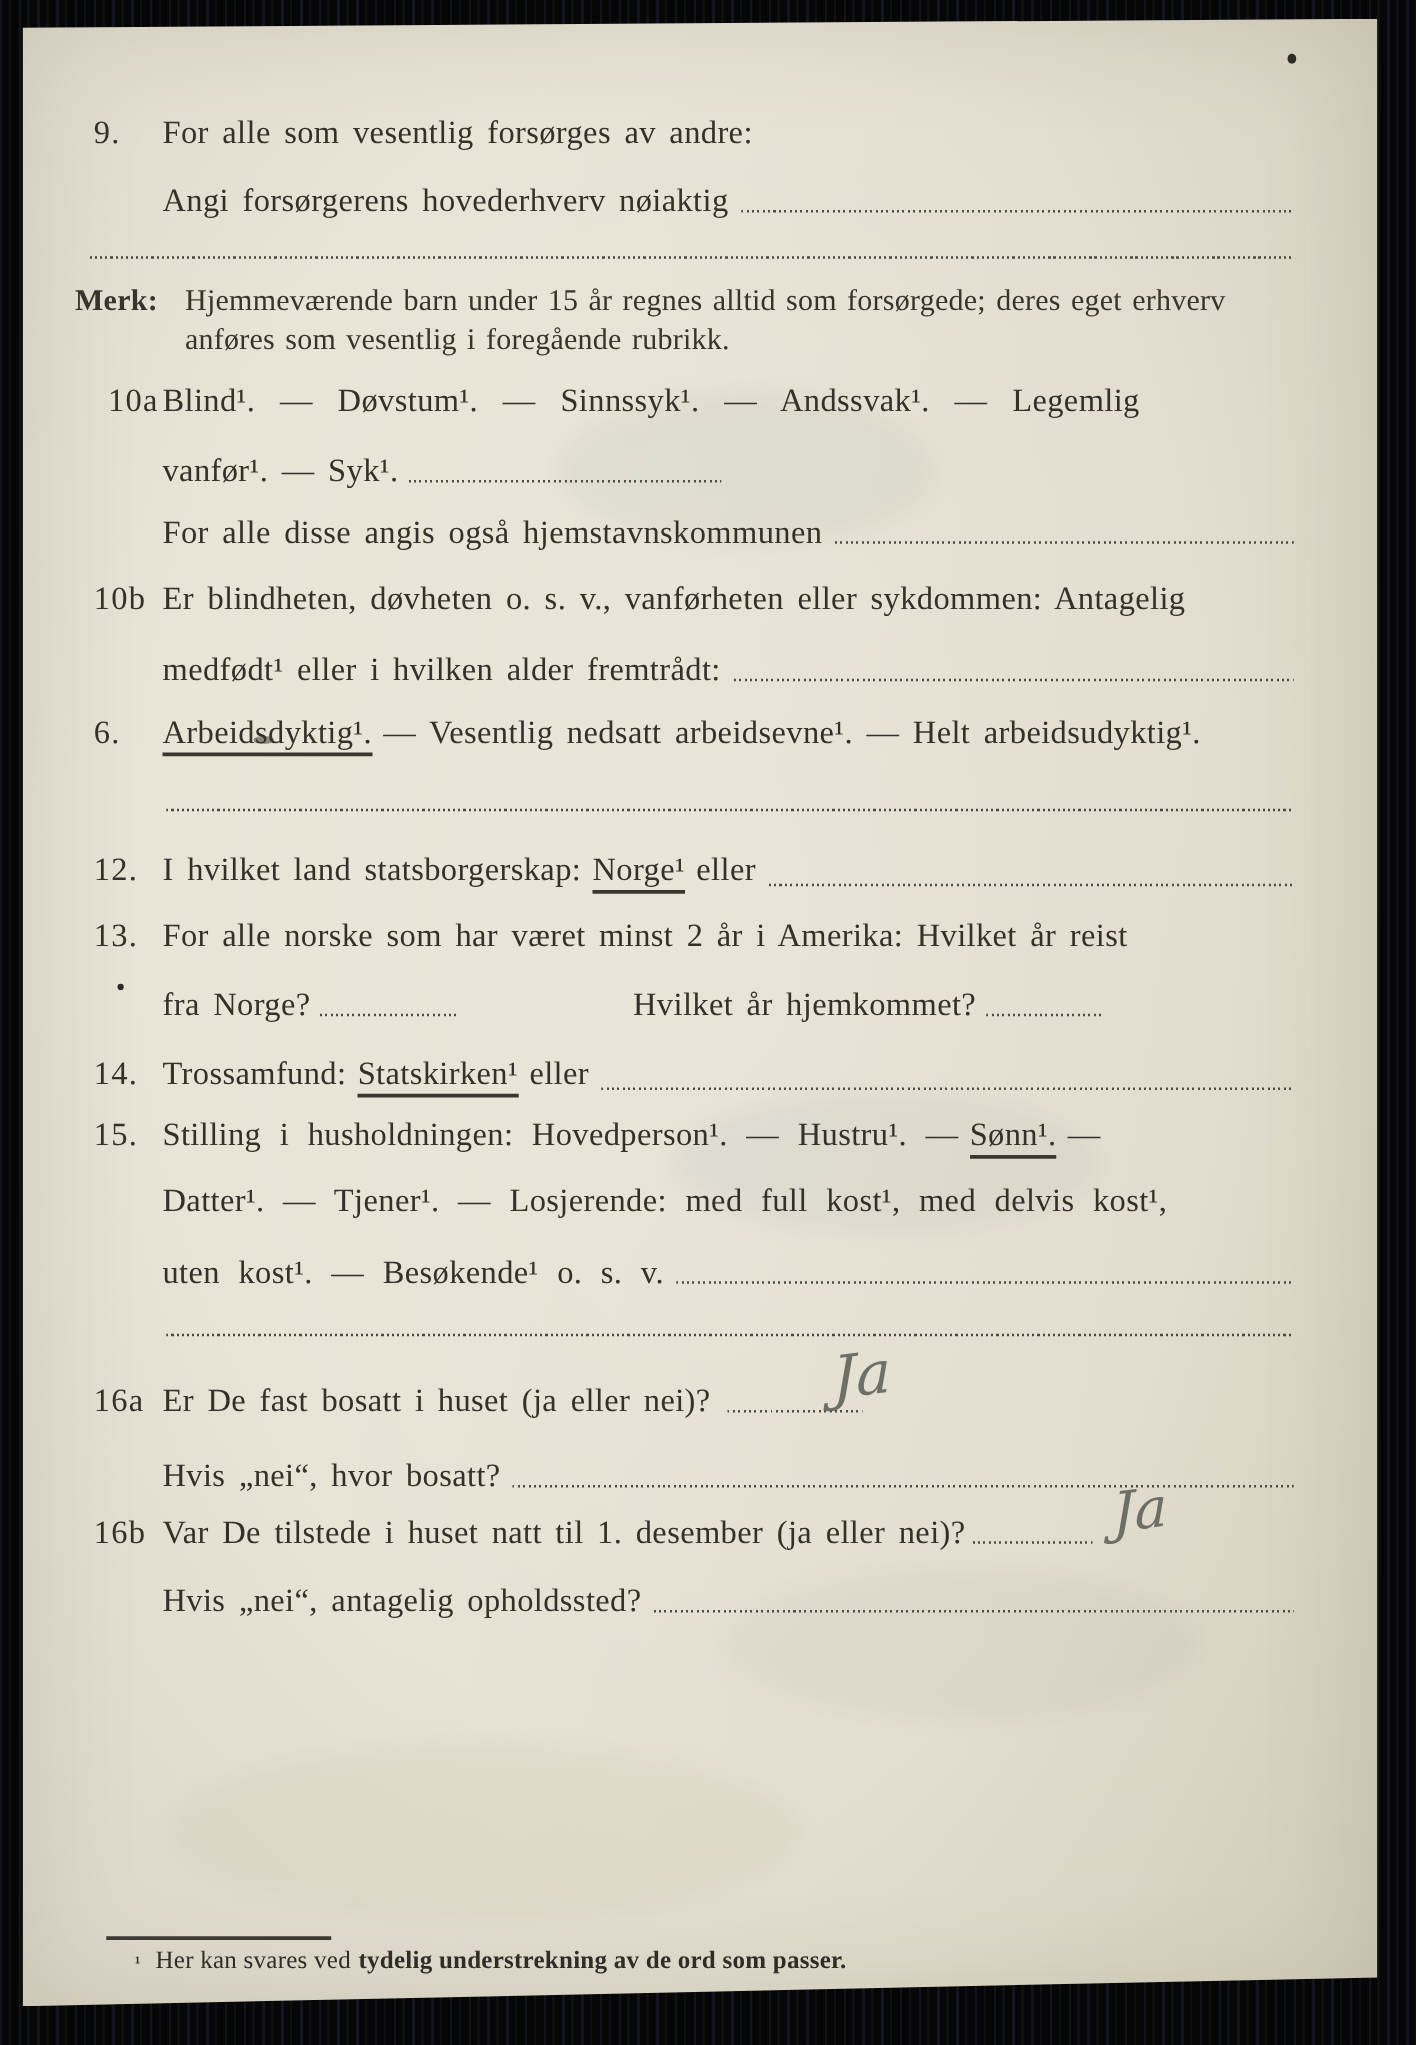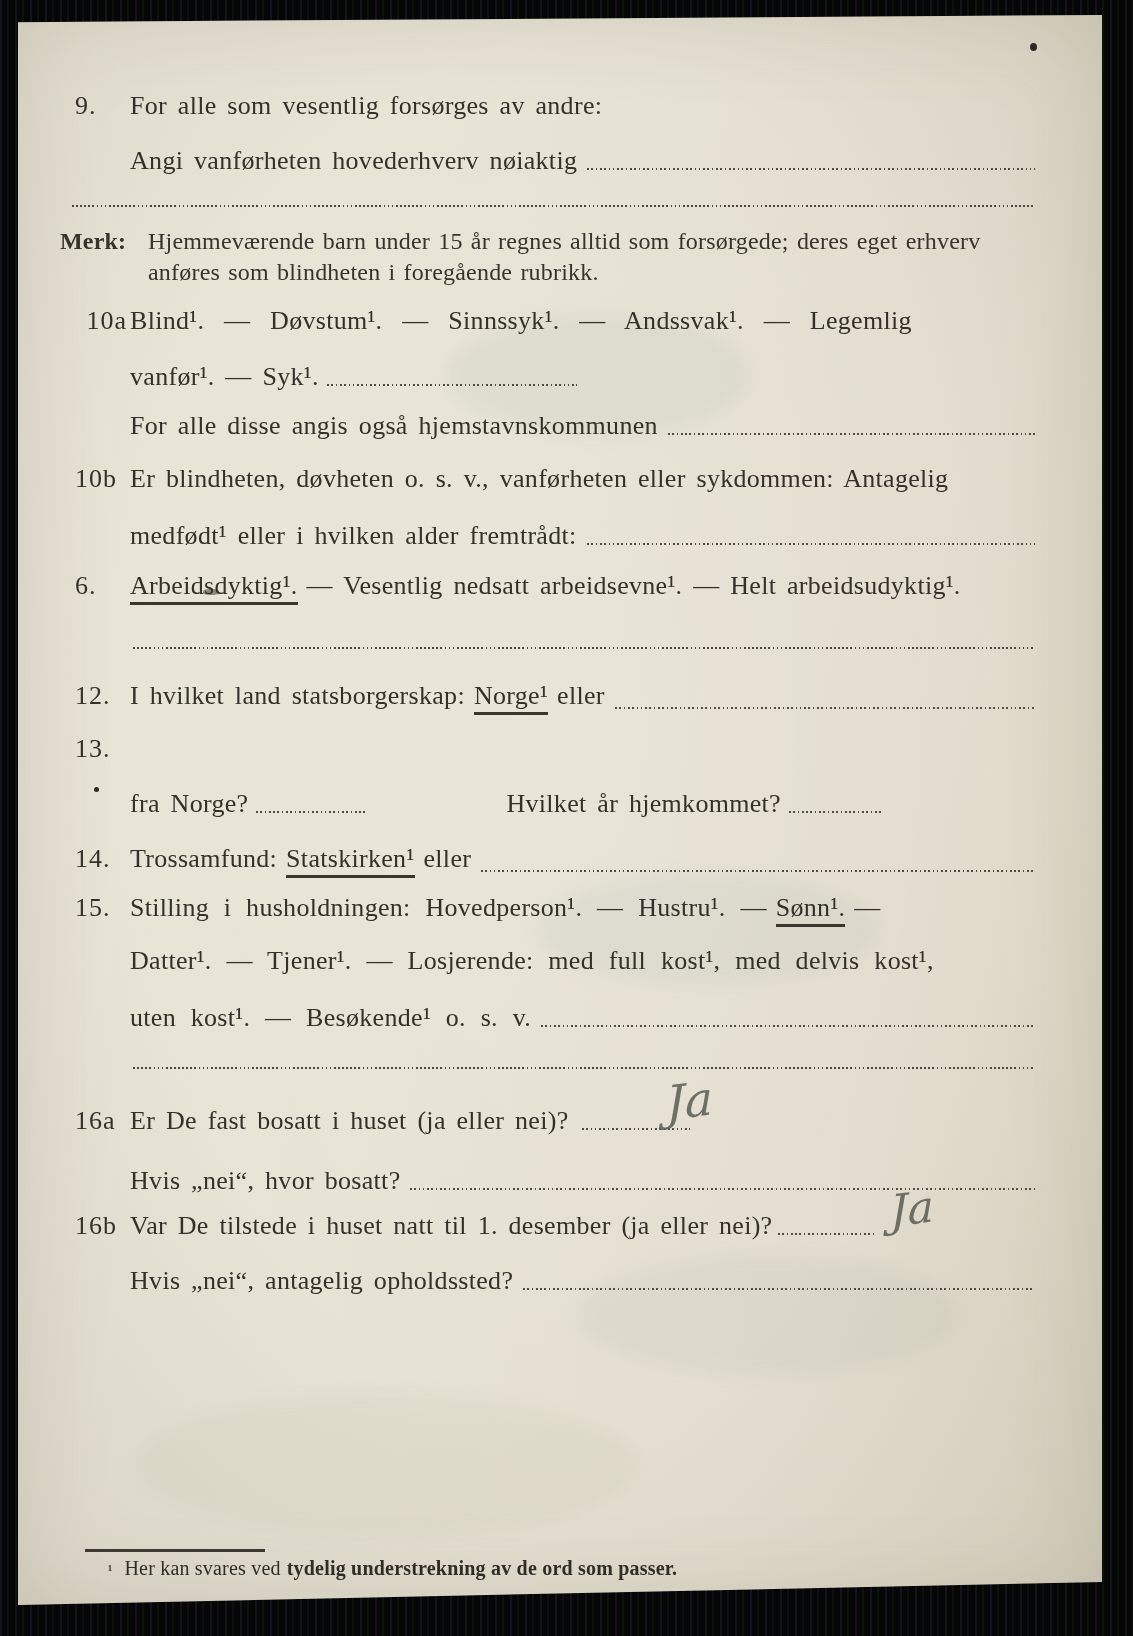--- a/index.html
+++ b/index.html
@@ -88,32 +88,32 @@
   <div class="stain s4"></div>
   <div class="speck p1"></div>
   <div class="speck p2"></div>
   <div class="speck p3"></div>
 
   <div class="row" style="top:75px">
     <span class="num">9.</span>
     <span>For alle som vesentlig forsørges av andre:</span>
   </div>
   <div class="row" style="top:130px">
-    <span>Angi vanførheten hovederhverv nøiaktig</span>
+    <span>Angi forsørgerens hovederhverv nøiaktig</span>
     <span class="dots grow"></span>
   </div>
 
   <div class="rule" style="top:190px;left:54px;right:67px"></div>
 
   <div class="row merk" style="top:212px">
     <span class="merk-label">Merk:</span>
     <span>Hjemmeværende barn under 15 år regnes alltid som forsørgede; deres eget erhverv</span>
   </div>
   <div class="row merk" style="top:243px">
-    <span>anføres som blindheten i foregående rubrikk.</span>
+    <span>anføres som vesentlig i foregående rubrikk.</span>
   </div>
 
   <div class="row wide" style="top:290px">
     <span class="num">10a</span>
     <span>Blind¹. — Døvstum¹. — Sinnssyk¹. — Andssvak¹. — Legemlig</span>
   </div>
   <div class="row" style="top:346px">
     <span>vanfør¹. — Syk¹.</span>
     <span class="dots fx" style="width:250px"></span>
   </div>
@@ -142,20 +142,21 @@
   <div class="row" style="top:665px">
     <span class="num">12.</span>
     <span class="seg">I hvilket land statsborgerskap:</span>
     <span class="u seg">Norge¹</span>
     <span>eller</span>
     <span class="dots grow"></span>
   </div>
 
   <div class="row" style="top:718px">
     <span class="num">13.</span>
+    <span>For alle norske som har været minst 2 år i Amerika: Hvilket år reist</span>
   </div>
   <div class="row" style="top:773px">
     <span>fra Norge?</span>
     <span class="dots fx" style="width:112px"></span>
     <span class="gap138">Hvilket år hjemkommet?</span>
     <span class="dots fx" style="width:92px"></span>
   </div>
 
   <div class="row mid" style="top:828px">
     <span class="num">14.</span>

